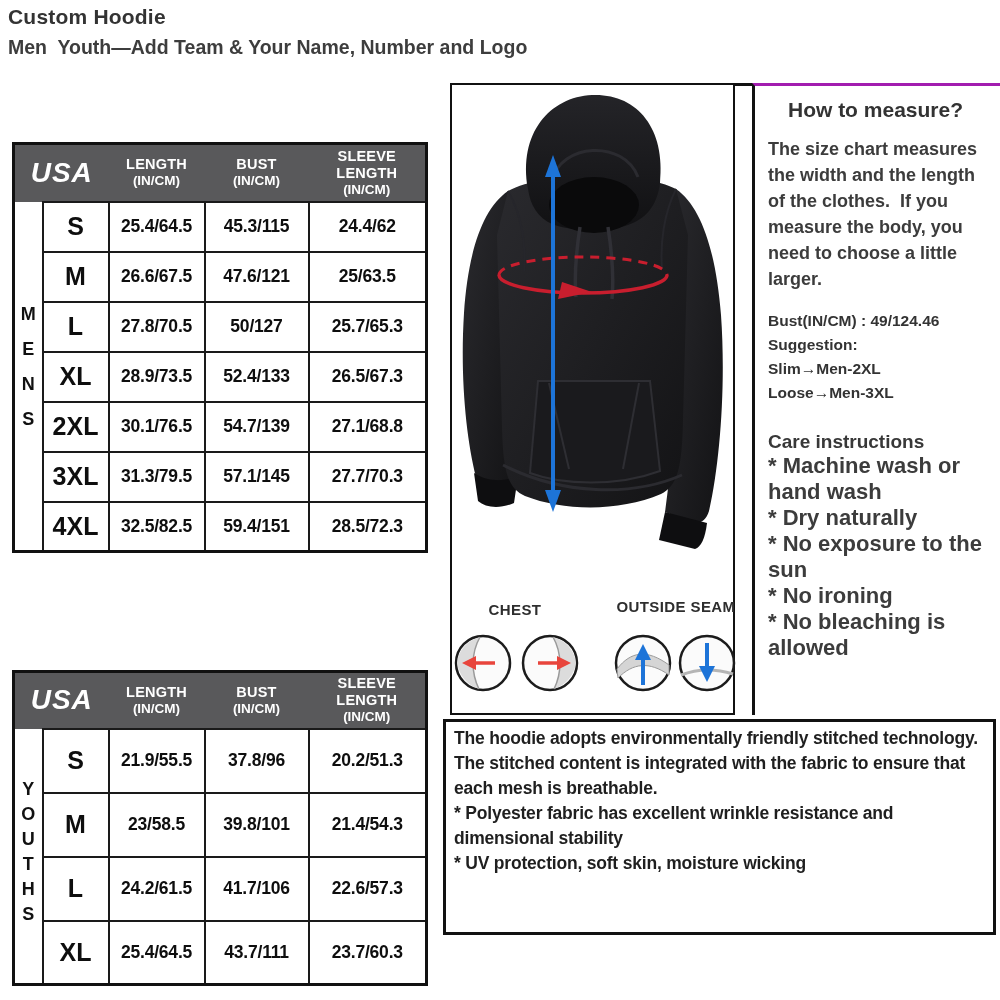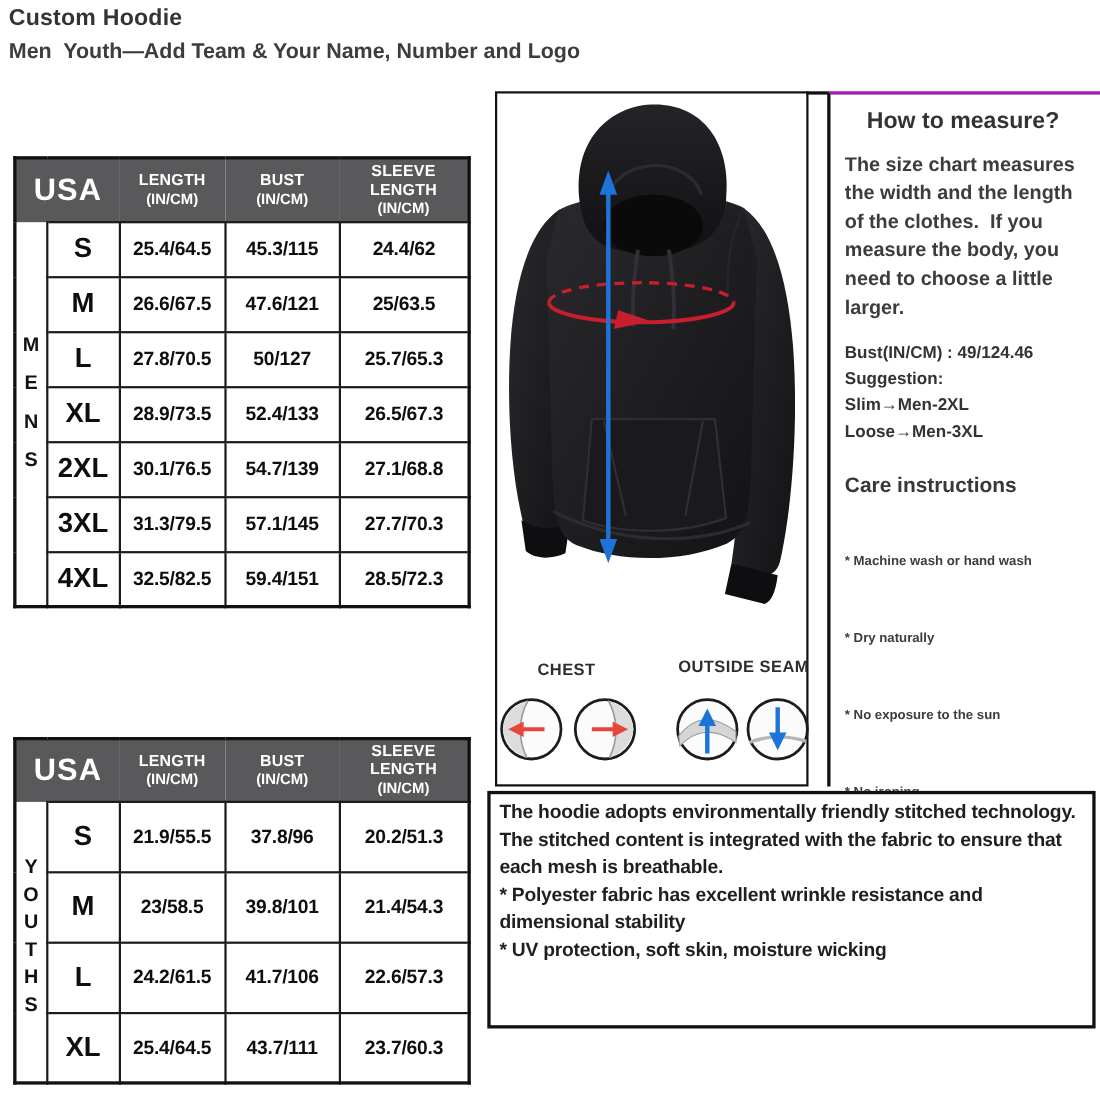--- a/index.html
+++ b/index.html
@@ -7,21 +7,21 @@
           font-family:"Liberation Sans",sans-serif;color:#222;}
 
   
   .page-title{position:absolute;left:8px;top:5px;font-size:21px;font-weight:bold;color:#333;letter-spacing:.2px;}
   .page-subtitle{position:absolute;left:8px;top:36px;font-size:19.5px;font-weight:600;color:#3d3d3d;white-space:pre-wrap;}
 
   
   .size-table{position:absolute;border-collapse:collapse;table-layout:fixed;width:413px;
               background:#fff;border:3px solid #111;}
   .size-table thead th{background:#59595b;color:#fff;border:none;text-align:center;vertical-align:middle;padding:0;}
-  .size-table th.usa{font-size:28px;font-weight:bold;letter-spacing:1px;}
+  .size-table th.usa{font-size:28px;font-weight:bold;letter-spacing:1px;font-style:italic;}
   .size-table th .ht{display:block;font-size:14.5px;font-weight:bold;letter-spacing:.2px;line-height:17px;}
   .size-table th .hu{display:block;font-size:13.5px;font-weight:bold;line-height:16px;}
   .size-table td{border:2px solid #1a1a1a;text-align:center;vertical-align:middle;font-weight:bold;color:#0e0e0e;padding:0;}
   .size-table td.val{font-size:17.5px;letter-spacing:-.2px;}
   .size-table td.sz{font-size:25px;}
   .size-table td.side{border:none;border-right:2px solid #1a1a1a;}
   .vtext{display:inline-block;writing-mode:vertical-lr;text-orientation:upright;
          font-size:18px;font-weight:bold;color:#111;line-height:26px;}
   .mens .vtext{letter-spacing:15px;}
   .youths .vtext{letter-spacing:5px;}
@@ -44,21 +44,21 @@
   .top-bridge{position:absolute;left:733px;top:83px;width:22px;height:3px;background:#111;}
 
   
   .measure-panel{position:absolute;left:752px;top:83px;width:248px;height:632px;box-sizing:border-box;
                  border-left:3px solid #111;border-top:3px solid #a21caf;padding:10px 17px 0 13px;background:#fff;}
   .measure-title{font-size:21px;font-weight:bold;color:#333;text-align:center;margin:2px 0 0 0;}
   .measure-body{font-size:18px;line-height:26px;font-weight:600;color:#3c3c3c;margin:14px 0 0 0;white-space:pre-wrap;width:228px;}
   .eg-block{margin-top:17px;}
   .eg-line{font-size:15.5px;font-weight:bold;color:#333;line-height:24px;}
   .care-title{font-size:19px;font-weight:600;color:#383838;margin:26px 0 0 0;}
-  .care-item{font-size:12px;line-height:26px;font-weight:600;color:#3c3c3c;width:230px;margin-top:44px;}
+  .care-item{font-size:22px;line-height:26px;font-weight:600;color:#3c3c3c;width:230px;}
 
   
   .desc-box{position:absolute;left:443px;top:719px;width:553px;height:216px;box-sizing:border-box;
             border:3px solid #111;background:#fff;padding:4px 6px 0 8px;}
   .desc-box p{margin:0;font-size:17.5px;line-height:25px;font-weight:bold;color:#1f1f1f;letter-spacing:-.2px;}
 </style>
 </head>
 <body>
 
 <div class="canvas">

